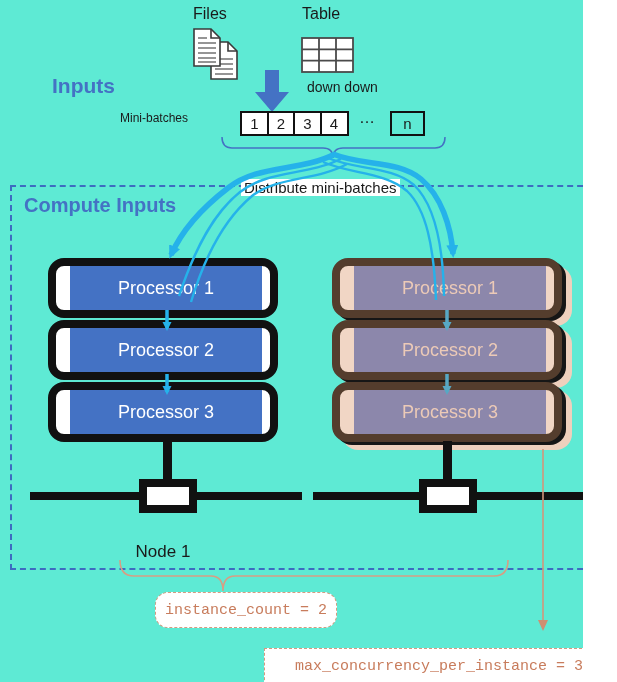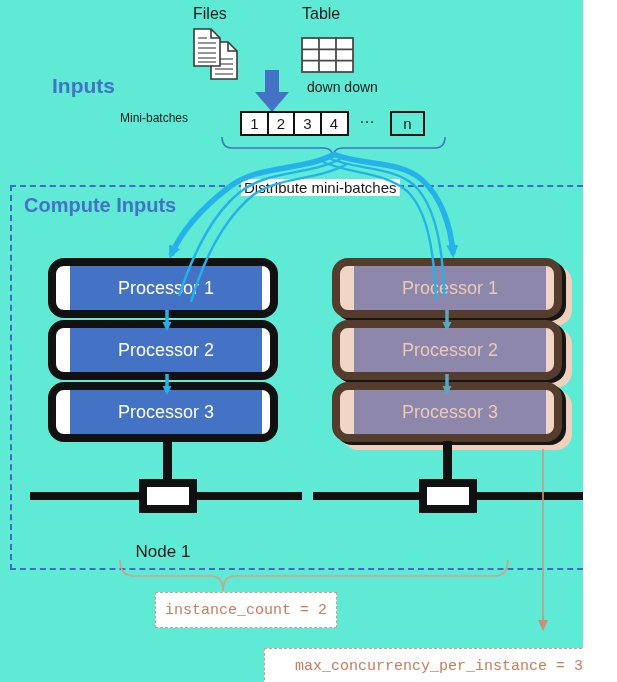--- a/index.html
+++ b/index.html
@@ -58,21 +58,21 @@
   .hline2{left:313px;top:492px;width:270px;}
 
   .node-label{width:230px;text-align:center;font-size:17px;}
   .node1-label{left:48px;top:521px;margin-top:21px;}
   .node2-label{left:332px;top:537px;}
 
   
   .anno-box{box-sizing:border-box;border:1.5px dashed #d49b80;color:#c87c5c;
     font-family:"Liberation Mono",monospace;font-size:15px;
     display:flex;align-items:center;justify-content:center;background:#fff;}
-  .instance-box{left:155px;top:592px;width:182px;height:36px;}
+  .instance-box{left:155px;top:592px;width:182px;height:36px;border-radius:13px;}
   .max-box{left:264px;top:648px;width:338px;height:37px;padding-left:12px;}
 
   .overlay{left:0;top:0;width:617px;height:682px;pointer-events:none;}
 </style>
 </head>
 <body>
 
 <div class="canvas">
 
   <div class="abs lbl files-label">Files</div>

